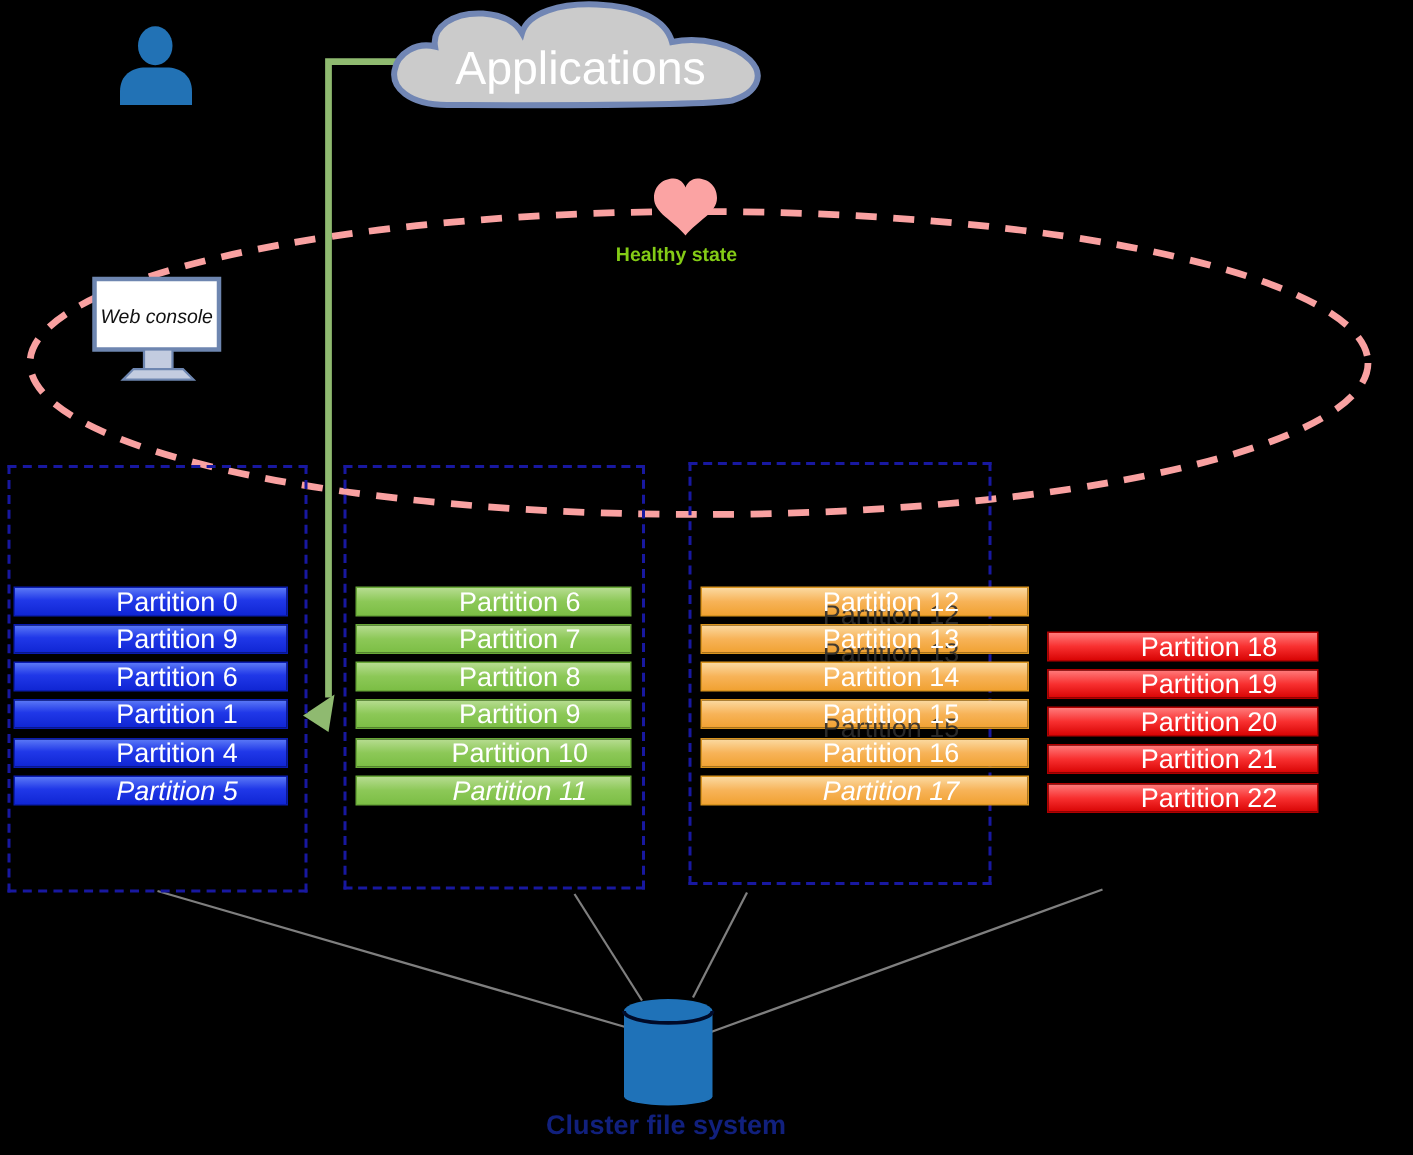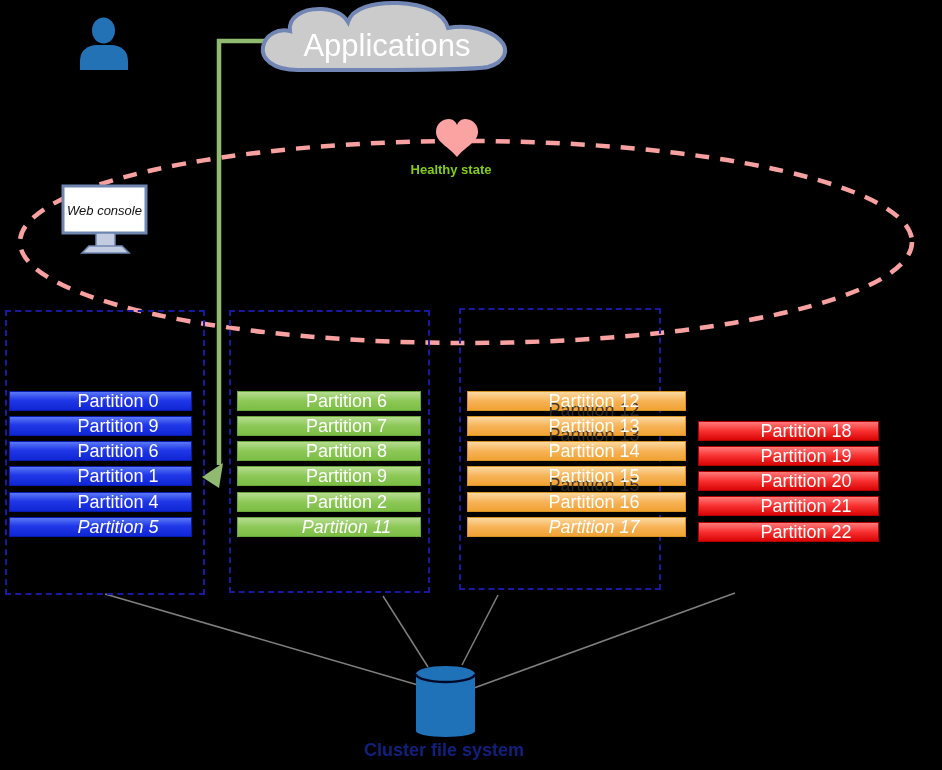--- a/index.html
+++ b/index.html
@@ -112,21 +112,21 @@
   <div class="bar gB r1 green">
       <span class="bar-label">Partition 7</span>
     </div>
   <div class="bar gB r2 green">
       <span class="bar-label">Partition 8</span>
     </div>
   <div class="bar gB r3 green">
       <span class="bar-label">Partition 9</span>
     </div>
   <div class="bar gB r4 green">
-      <span class="bar-label">Partition 2</span>
+      <span class="bar-label">Partition 10</span>
     </div>
   <div class="bar gB r5 green">
       <span class="bar-label">Partition 11</span>
     </div>
 
   <div class="bar gC r0 orange ghost">
       <span class="bar-label">Partition 12</span>
     </div>
   <div class="bar gC r1 orange ghost">
       <span class="bar-label">Partition 13</span>

